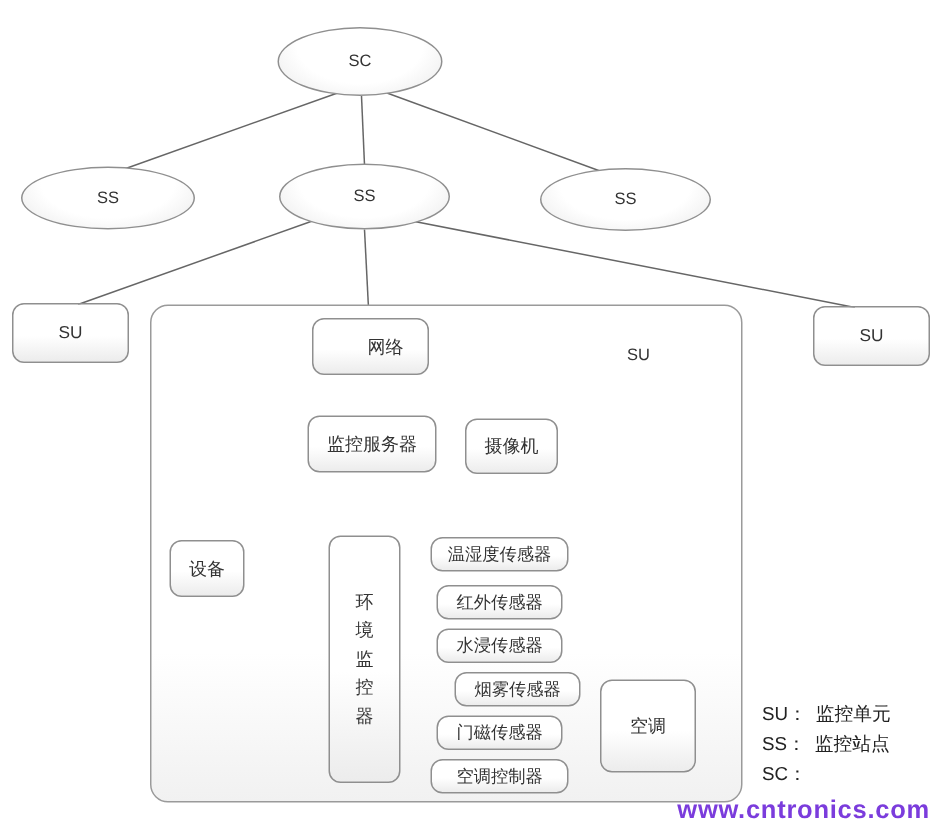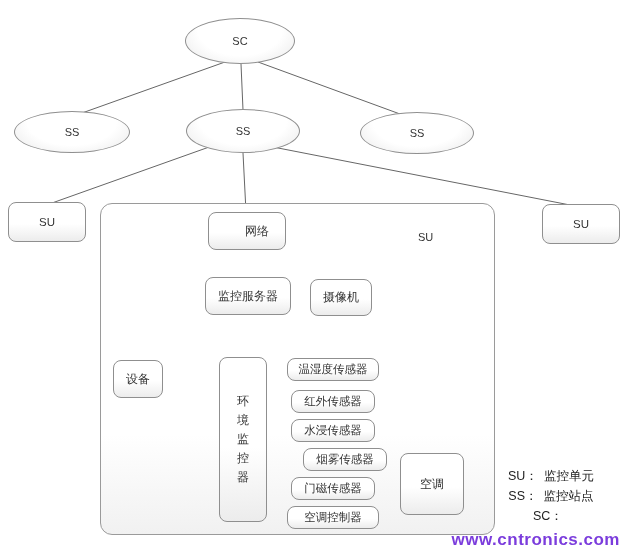--- a/index.html
+++ b/index.html
@@ -12,21 +12,21 @@
            background:radial-gradient(ellipse at 50% 25%, #ffffff 55%, #e9e9e9 100%);
            font-size:11px;}
   .rbox{border:1px solid #8f8f8f;border-radius:8px;
         background:linear-gradient(to bottom,#ffffff 55%,#ececec 100%);}
   .container-box{position:absolute;z-index:1;border:1px solid #9a9a9a;border-radius:12px;
         background:linear-gradient(to bottom,#ffffff 70%,#f1f1f1 100%);box-sizing:border-box;}
   .container-label{position:absolute;z-index:2;font-size:11px;color:#333;}
   .wrap2{width:2em;word-break:break-all;line-height:1.6;}
   .vtext{width:1.1em;word-break:break-all;line-height:1.6;}
   .small{font-size:11.5px;}
-  .legend{position:absolute;z-index:2;left:508px;top:466px;font-size:12.5px;line-height:1.6;color:#222;text-align:center;}
+  .legend{position:absolute;z-index:2;left:508px;top:466px;font-size:12.5px;line-height:1.6;color:#222;}
   .legend-row{white-space:nowrap;}
   .legend-row .abbr{margin-right:6px;}
   .watermark{position:absolute;z-index:3;right:4px;bottom:4px;font-size:17px;letter-spacing:.5px;
              color:#6d28d9;opacity:.9;font-weight:bold;margin-left:26px;}
 </style>
 </head>
 <body>
 
 <div class="canvas">
 

